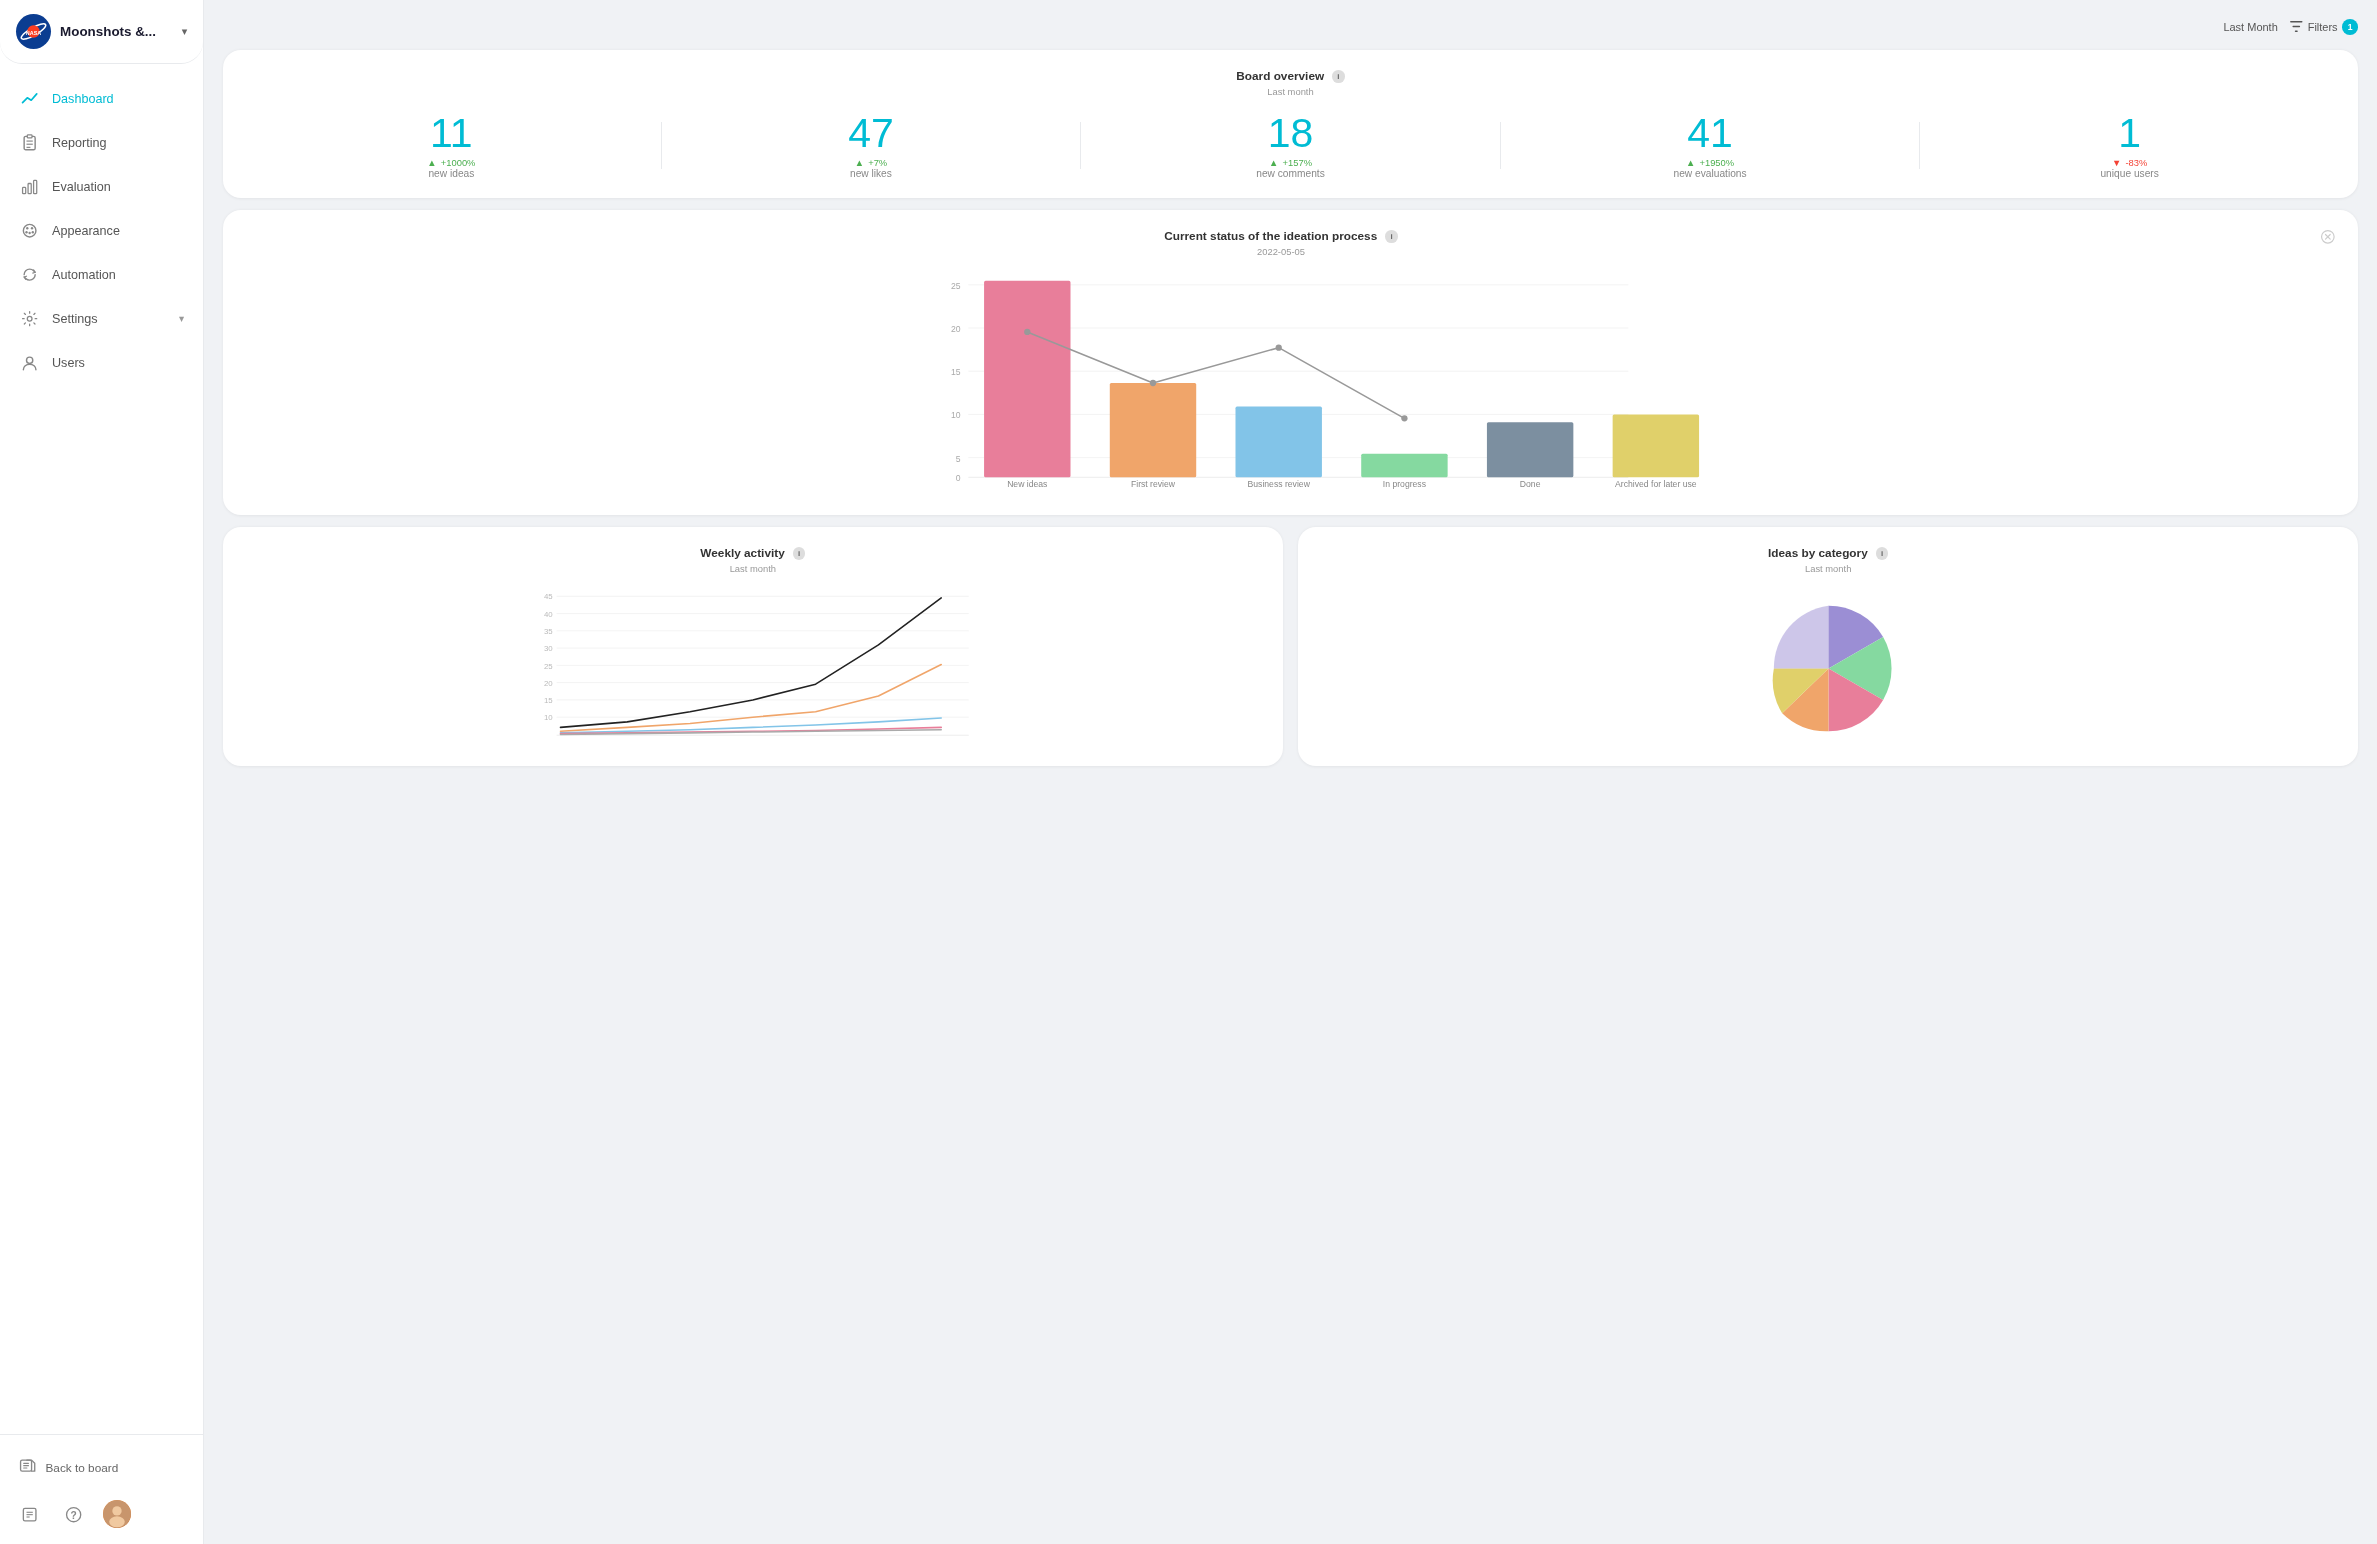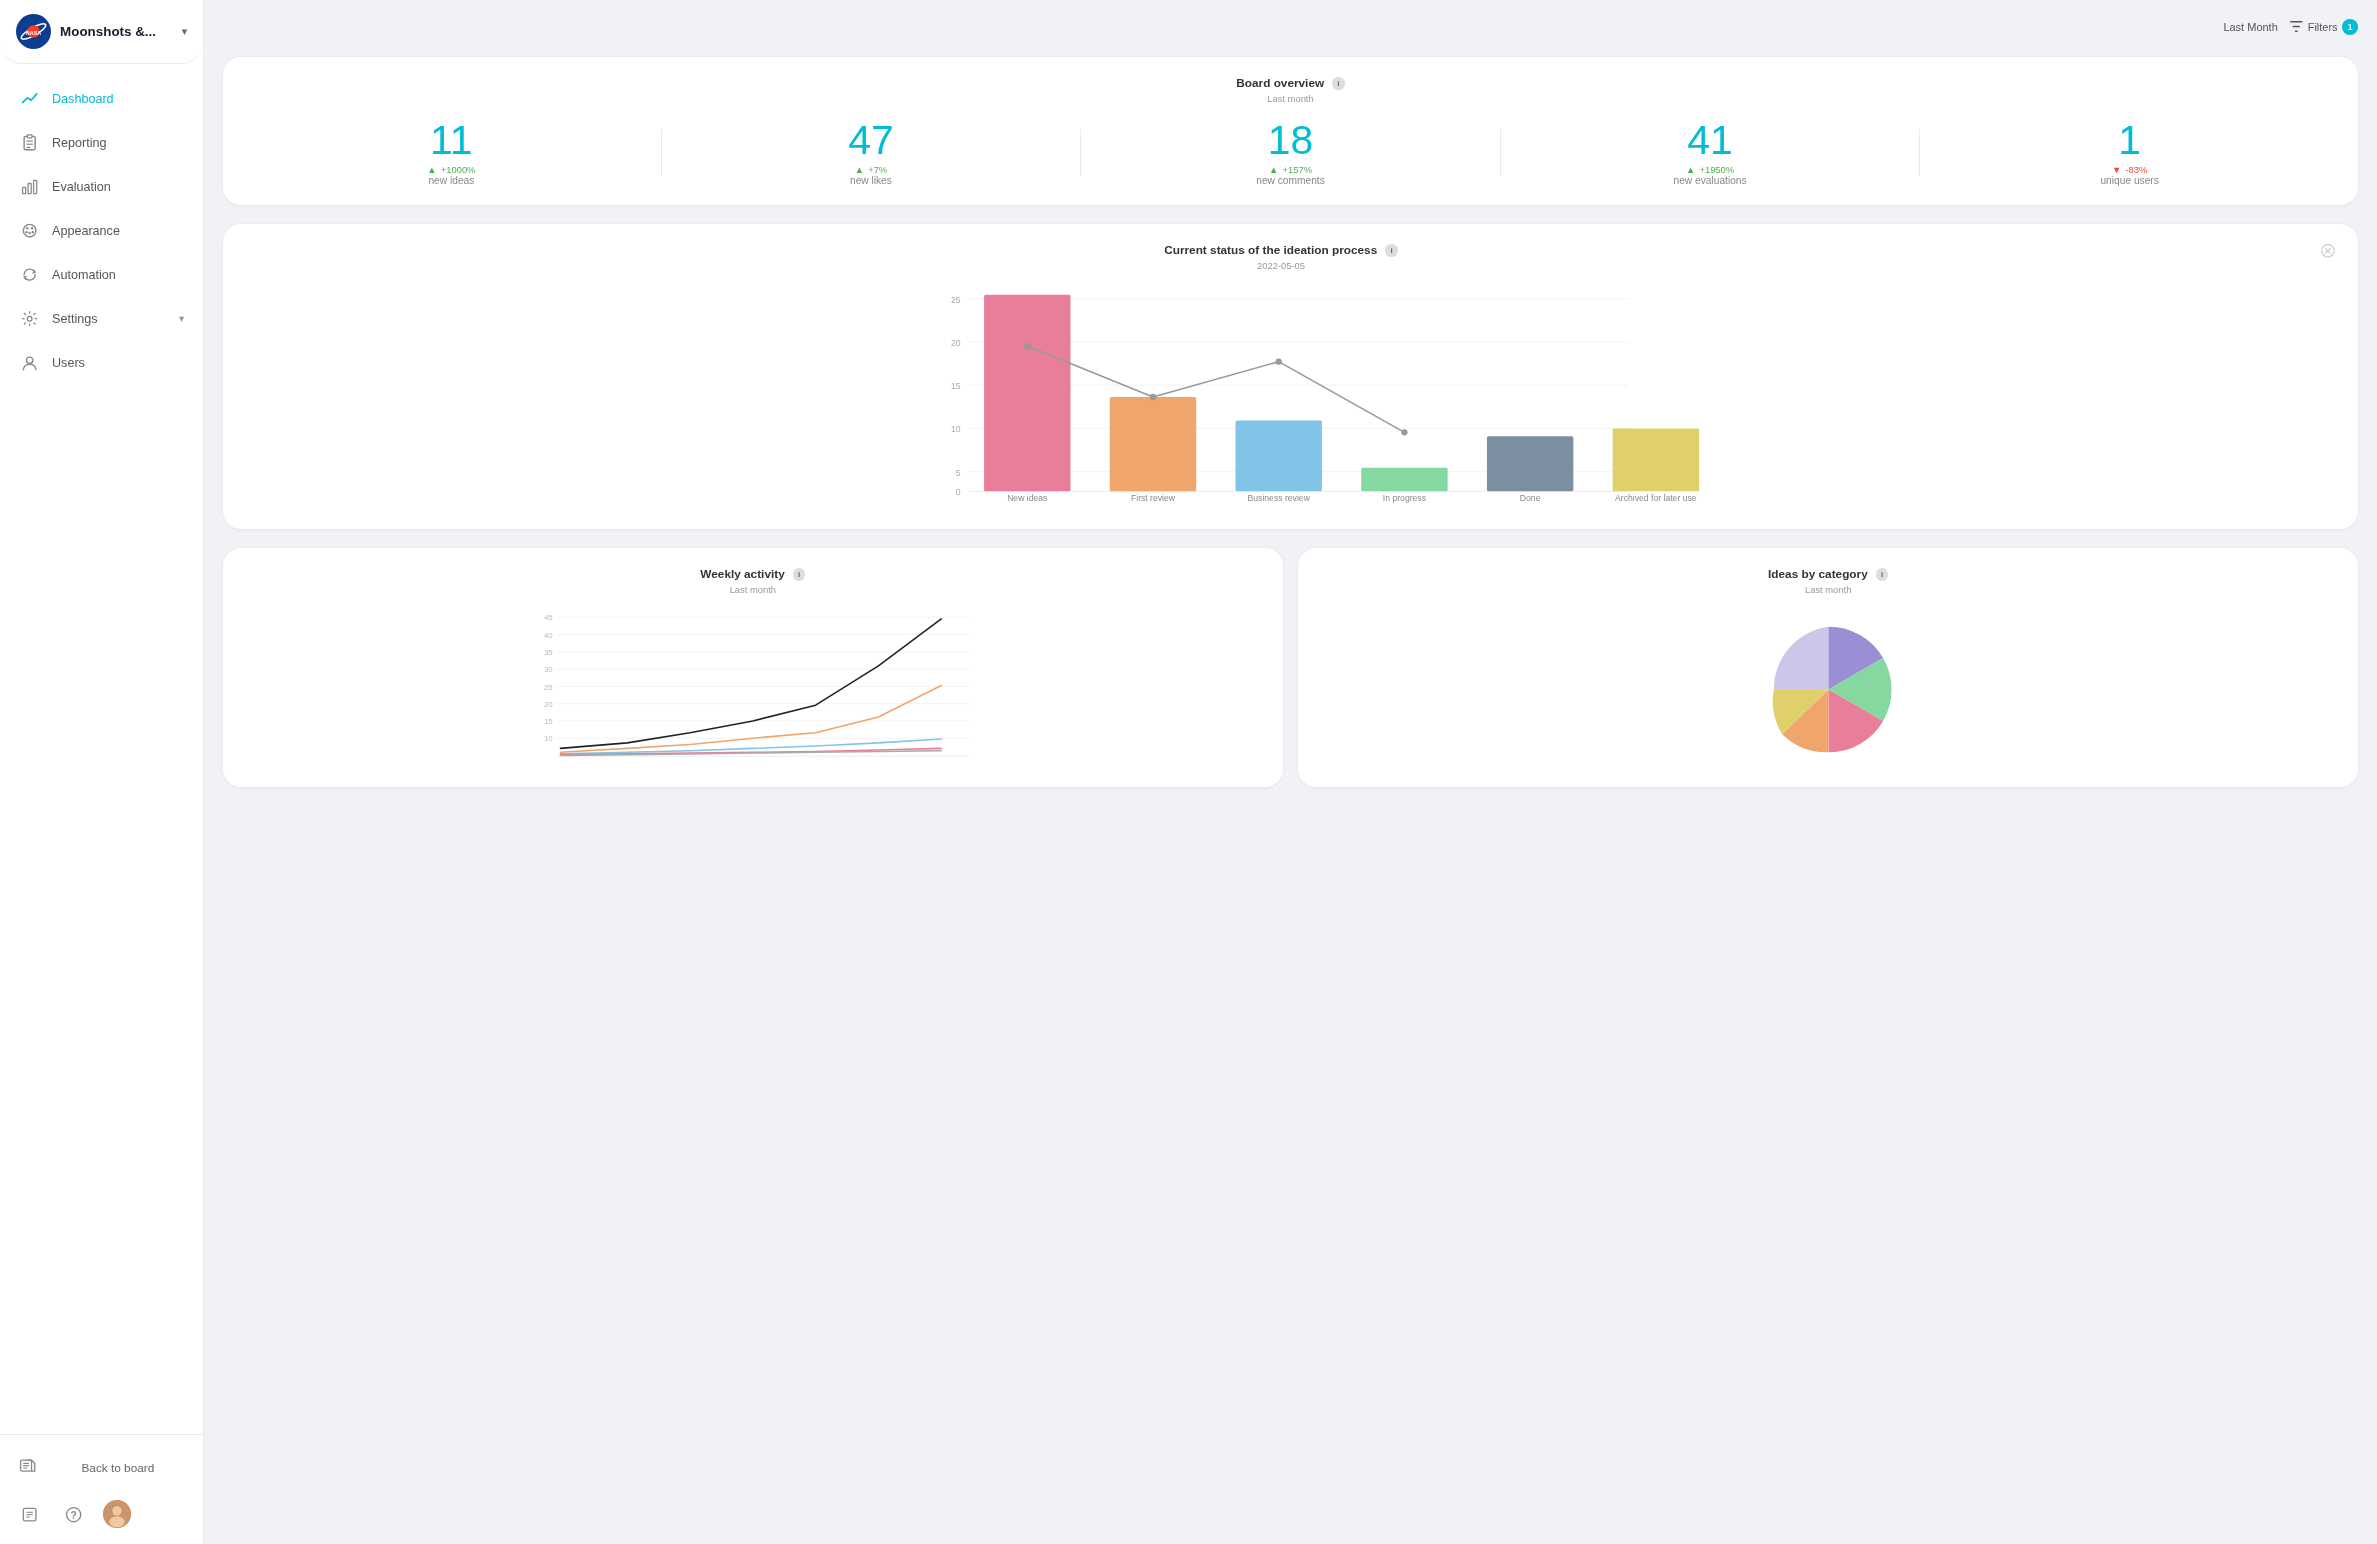--- a/index.html
+++ b/index.html
@@ -81,21 +81,20 @@
     }
     .back-to-board {
       display: flex;
       align-items: center;
       padding: 9.4px 3.1px;
       cursor: pointer;
       color: #666;
       font-size: 11.8px;
       font-weight: 500;
       margin-bottom: 12.6px;
-      gap: 36px;
     }
     .back-to-board .nav-icon { margin-right: 9.4px; font-size: 15.7px; }
     .sidebar-bottom-icons {
       display: flex;
       align-items: center;
       gap: 15.7px;
     }
     .bottom-icon {
       width: 28px;
       height: 28px;
@@ -120,21 +119,21 @@
       color: white;
     }
 
     
     .main-content {
       flex: 1;
       overflow-y: auto;
       padding: 19px;
       display: flex;
       flex-direction: column;
-      gap: 19px;
+      gap: 12px;
     }
 
     
     .topbar {
       display: flex;
       justify-content: flex-end;
       align-items: center;
       gap: 12.6px;
       margin-bottom: 3.1px;
     }

